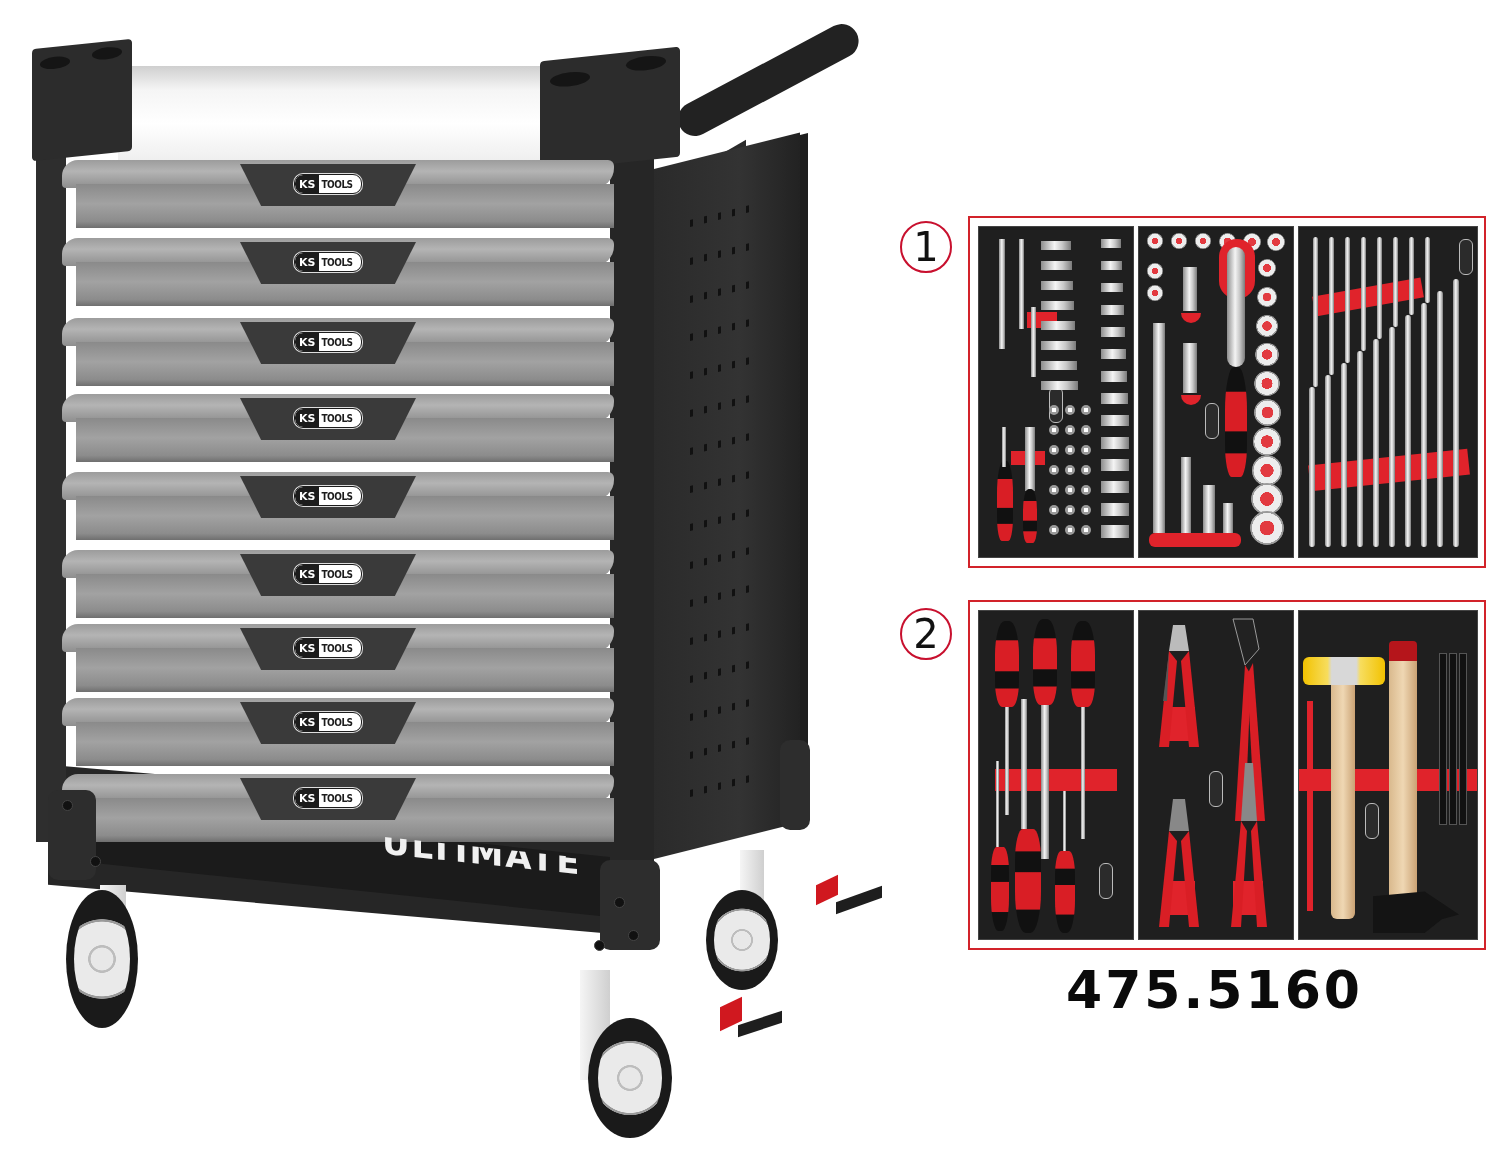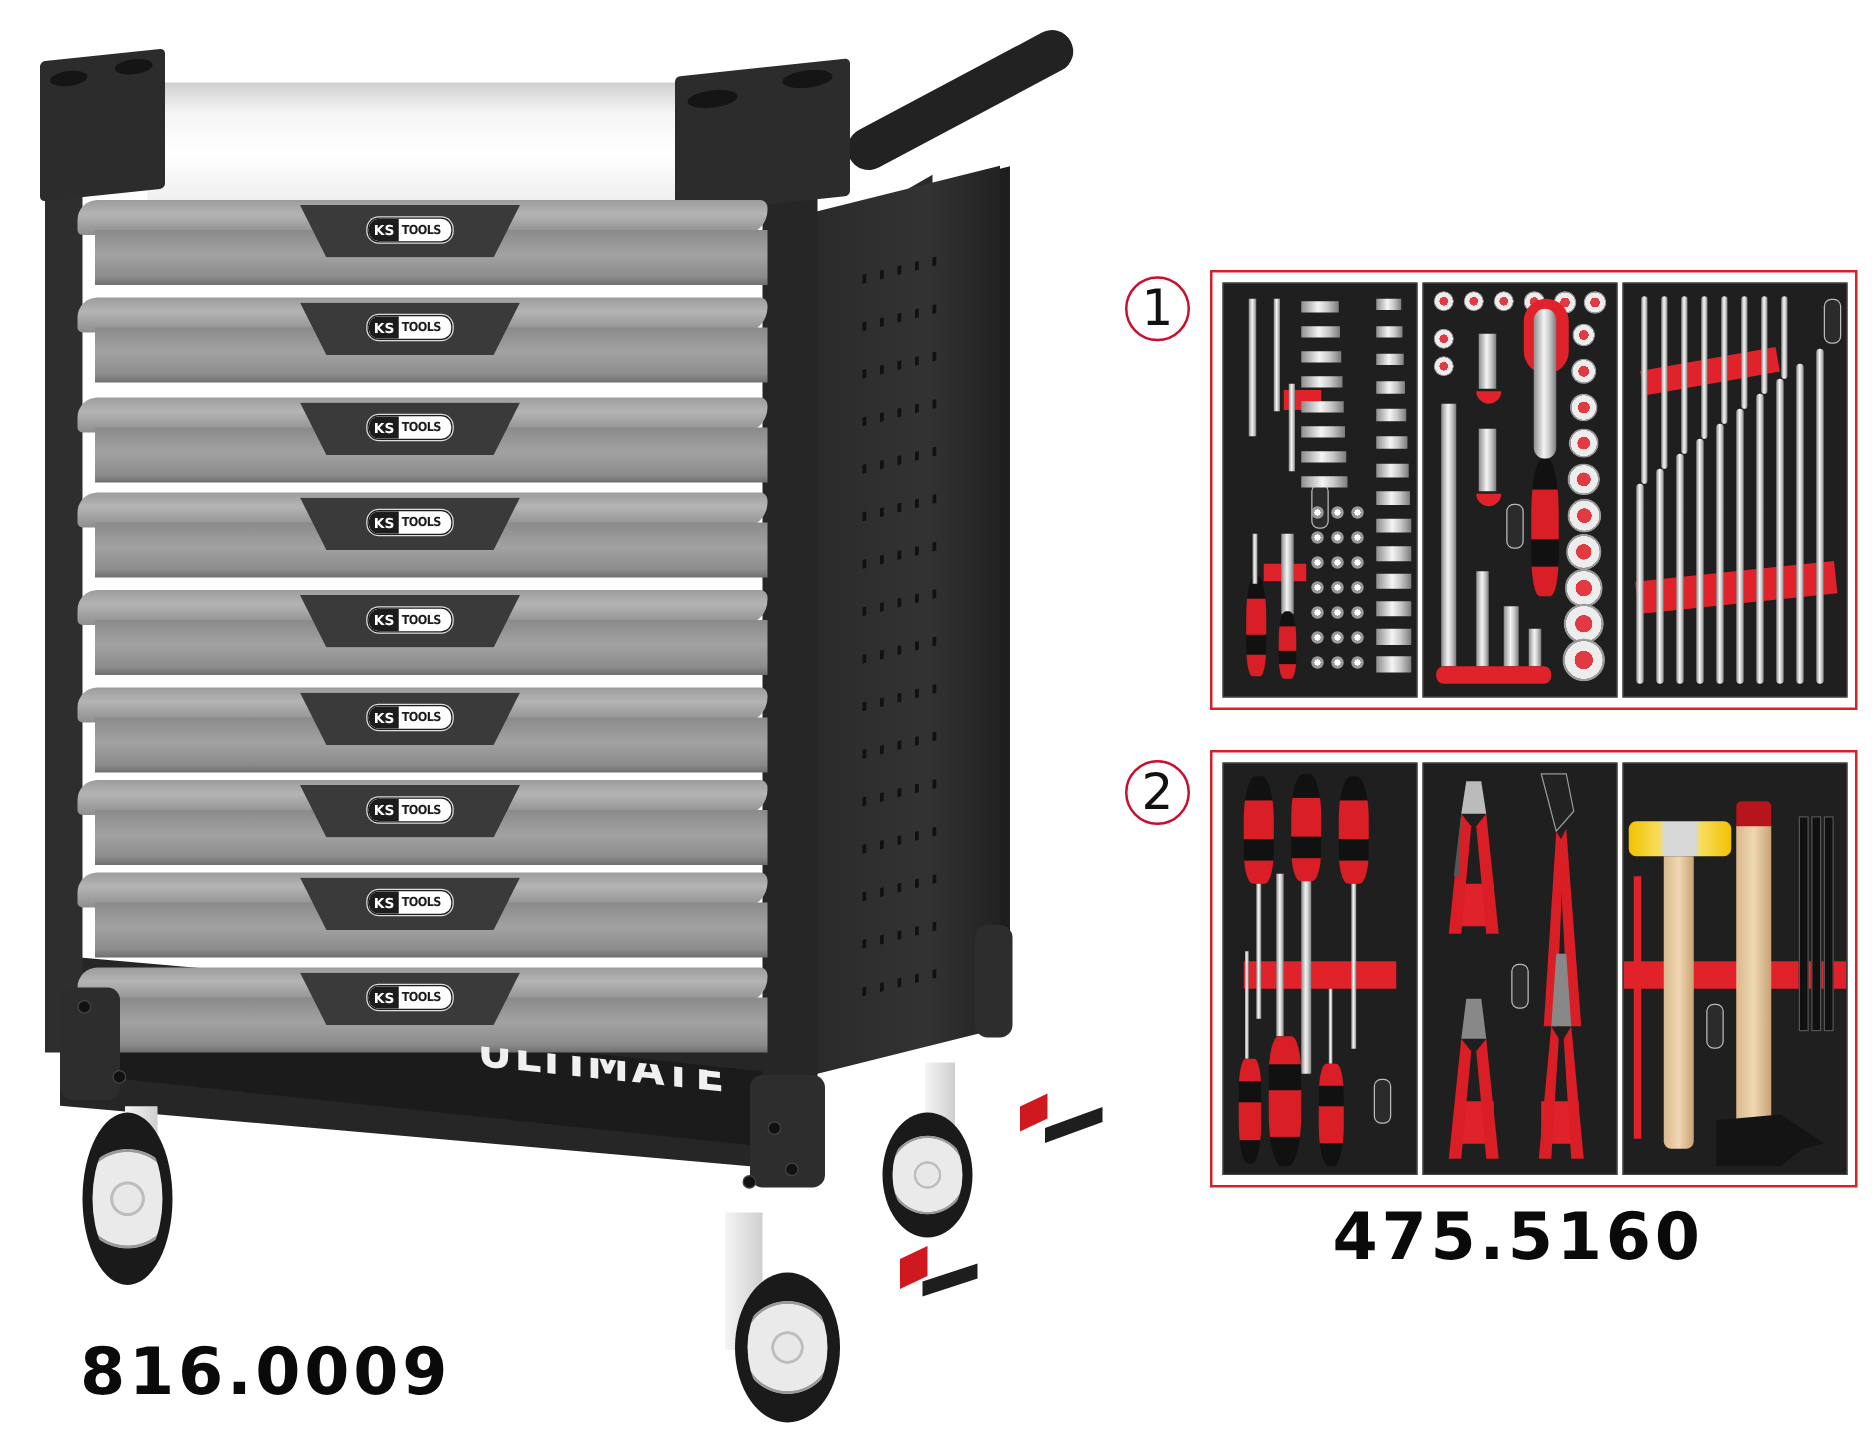--- a/index.html
+++ b/index.html
@@ -283,21 +283,20 @@
   <div class="brake" style="left:816px;top:880px;width:22px;height:20px;transform:skewY(-25deg);"></div>
   <div class="pedal" style="left:836px;top:894px;width:46px;height:12px;transform:skewY(-20deg);"></div>
 
   <div class="fork" style="left:580px;top:970px;width:30px;height:110px;"></div>
   <div class="wheel" style="left:588px;top:1018px;width:84px;height:120px;">
     <div class="rim" style="left:10px;top:12px;width:64px;height:96px;"></div>
   </div>
   <div class="brake" style="left:720px;top:1002px;width:22px;height:24px;transform:skewY(-25deg);"></div>
   <div class="pedal" style="left:738px;top:1018px;width:44px;height:12px;transform:skewY(-18deg);"></div>
 
-  <div class="code code-trolley">816.0009</div>
 </div>
 
 <div class="badge" style="left:900px;top:221px;">1</div>
 <div class="panel" style="left:968px;top:216px;width:514px;height:348px;">
 
   <div class="tray" style="left:8px;top:8px;width:154px;height:330px;" title="">
     <div class="strip" style="left:48px;top:85px;width:30px;height:16px;"></div>
     <div class="strip" style="left:32px;top:224px;width:34px;height:14px;"></div>
     <div class="chrome" style="left:20px;top:12px;width:6px;height:110px;"></div>
     <div class="chrome" style="left:40px;top:12px;width:5px;height:90px;"></div>

